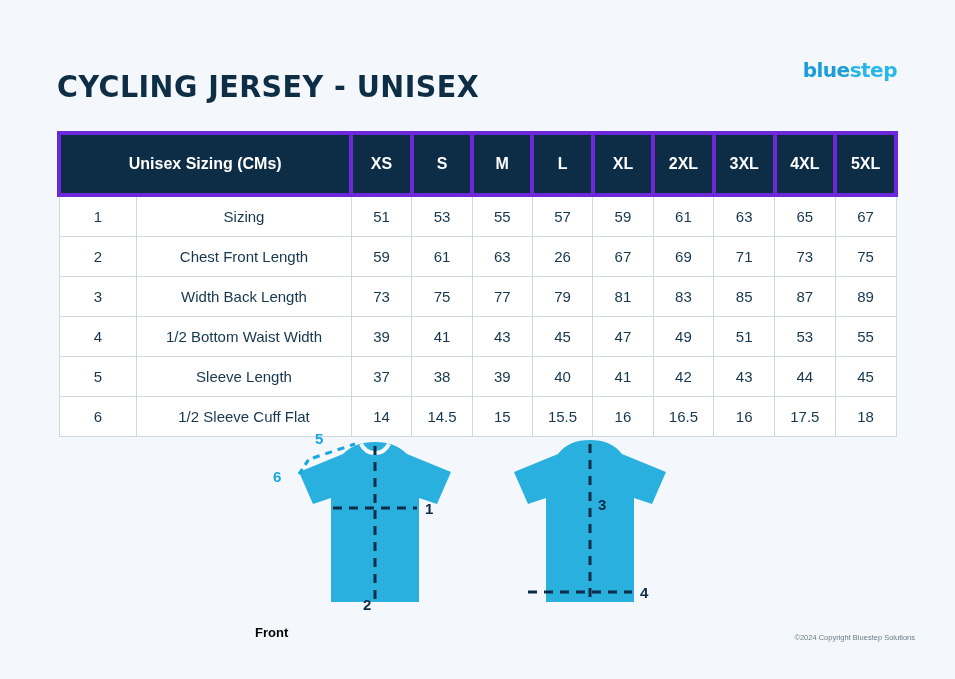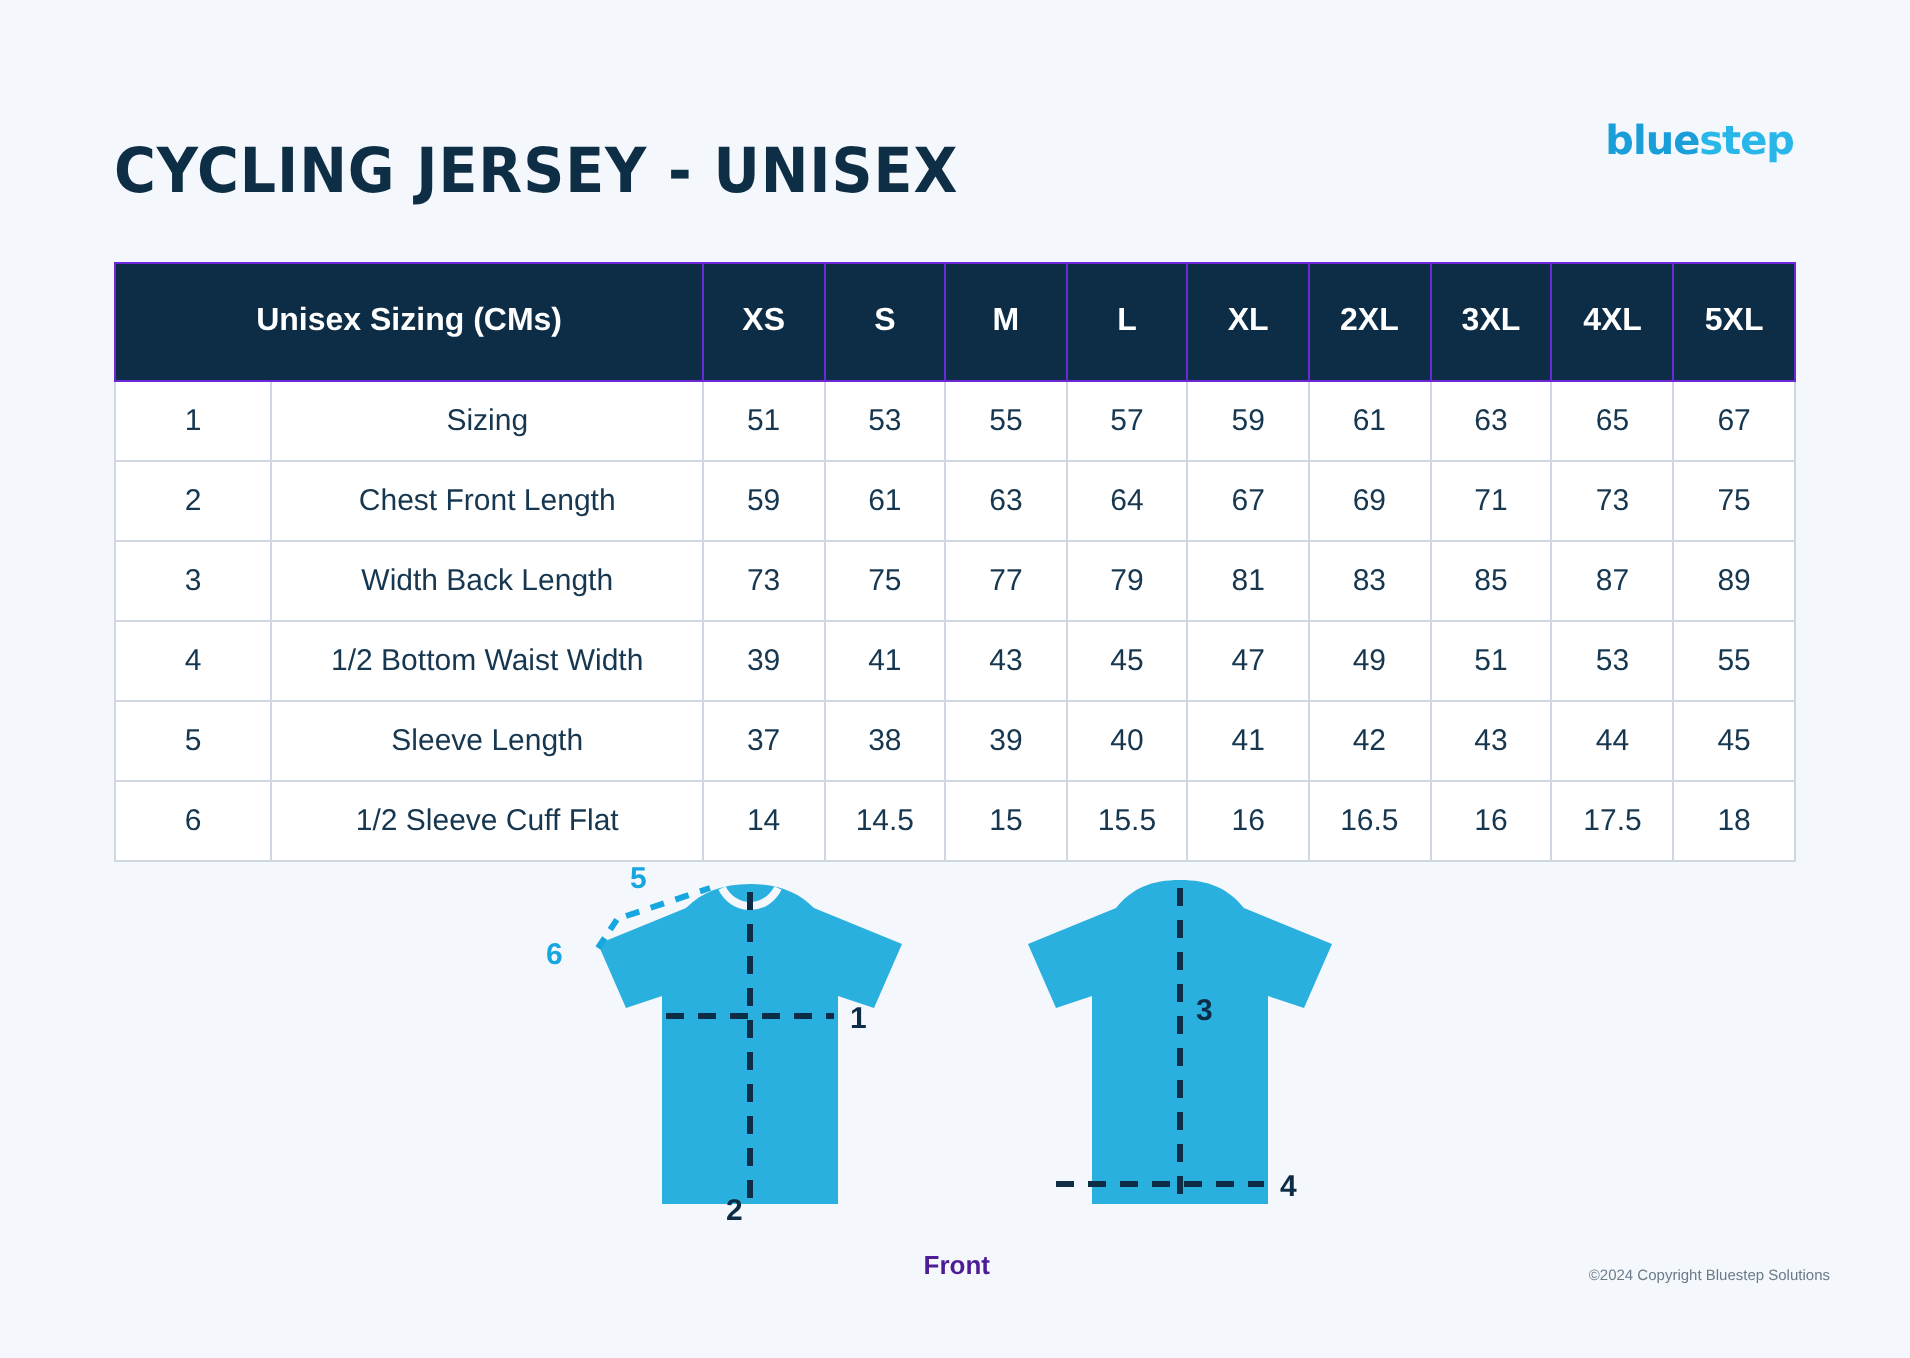--- a/index.html
+++ b/index.html
@@ -52,21 +52,21 @@
     top: 131px;
     width: 841px;
     border-collapse: collapse;
     font-size: 15px;
   }
   table.size-table thead th {
     background: #0d2d47;
     color: #ffffff;
     font-weight: bold;
     height: 56px;
-    border: 1px solid #6d28d9;
+    border: 4px solid #6d28d9;
     font-size: 16px;
   }
   table.size-table thead th.label-head {
     font-size: 16px;
   }
   table.size-table tbody td {
     background: #ffffff;
     border: 1px solid #cfd8e0;
     height: 37px;
     text-align: center;
@@ -94,23 +94,23 @@
     position: absolute;
     width: 240px;
     text-align: center;
   }
   .fig.front { left: 255px; }
   .fig.back  { left: 470px; }
   .fig-caption {
     position: absolute;
     top: 193px;
     width: 100%;
-    text-align: right;
+    text-align: left;
     font-size: 13px;
-    color: #4c1d95;
+    color: #000000;
     font-weight: bold;
   }
   .copyright {
     position: absolute;
     right: 40px;
     bottom: 37px;
     font-size: 7.5px;
     color: #6a7b88;
   }
 </style>
@@ -166,21 +166,21 @@
         <td>63</td>
         <td>65</td>
         <td>67</td>
       </tr>
       <tr>
         <td class="idx">2</td>
         <td class="name">Chest Front Length</td>
         <td>59</td>
         <td>61</td>
         <td>63</td>
-        <td>64</td>
+        <td>26</td>
         <td>67</td>
         <td>69</td>
         <td>71</td>
         <td>73</td>
         <td>75</td>
       </tr>
       <tr>
         <td class="idx">3</td>
         <td class="name">Width Back Length</td>
         <td>73</td>

